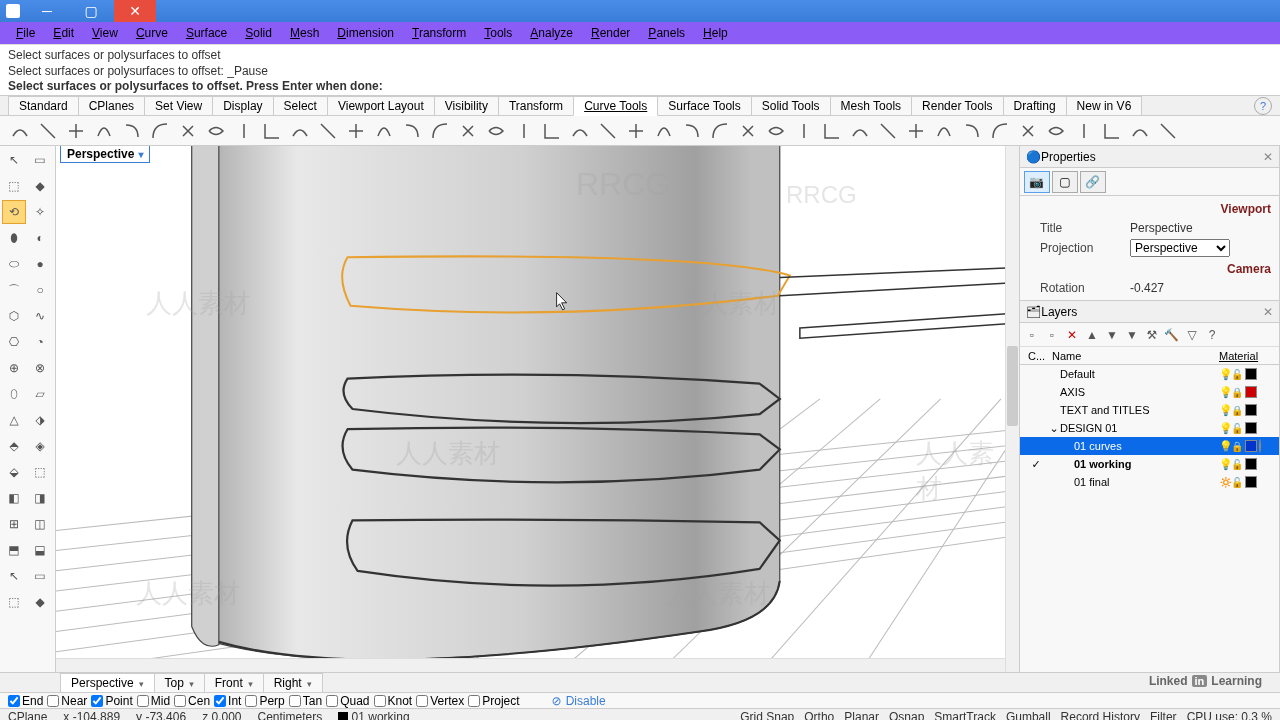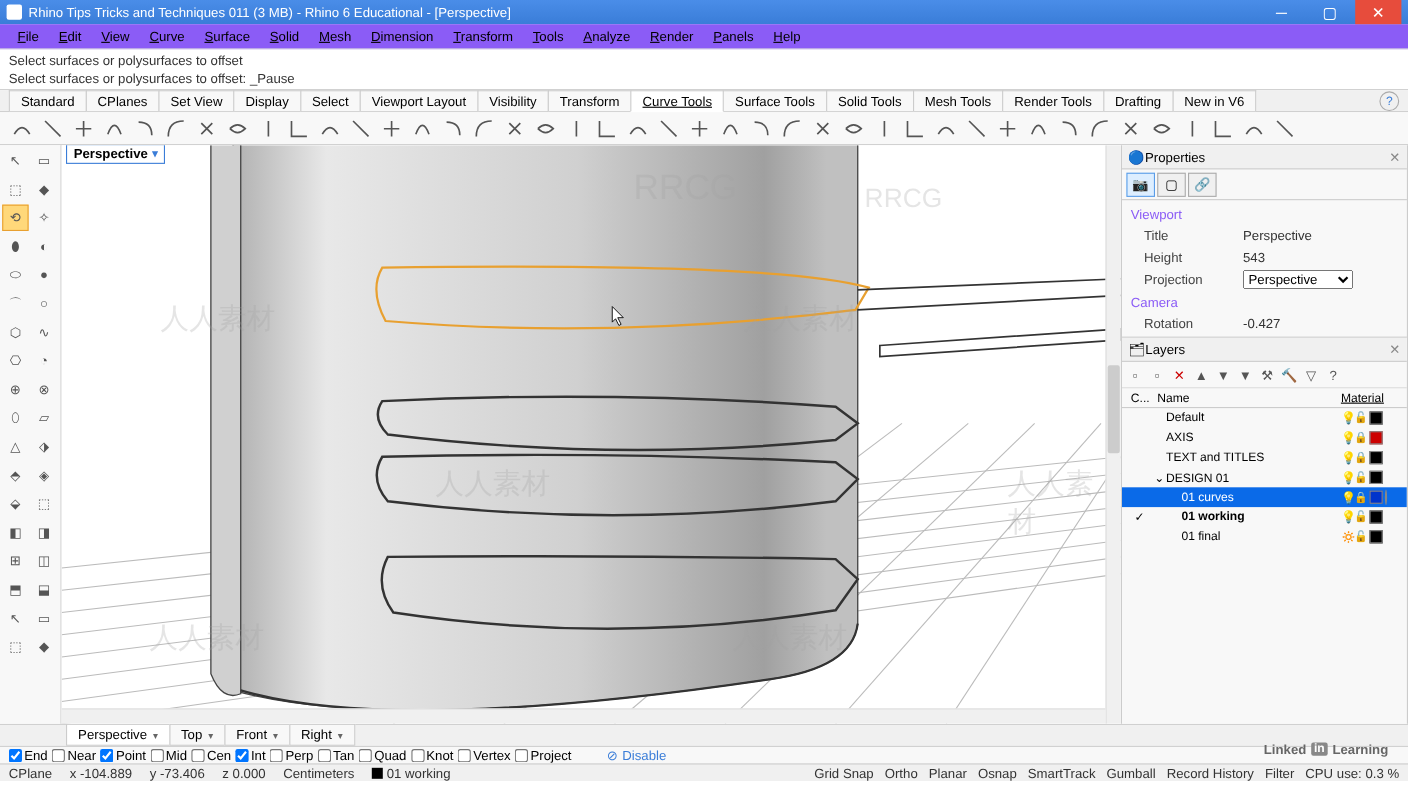--- a/index.html
+++ b/index.html
@@ -47,21 +47,21 @@
 .rightpanel { width: 260px; background: #f8f8f8; display: flex; flex-direction: column; border-right: 1px solid #ccc; }
 .panel-header { height: 22px; background: #f0f0f0; border-bottom: 1px solid #ccc; display: flex; align-items: center; padding: 0 6px; font-size: 12px; }
 .panel-header .title { flex: 1; }
 .panel-header .close { cursor: pointer; color: #888; }
 
 .panel-toolbar { height: 28px; border-bottom: 1px solid #ccc; display: flex; align-items: center; padding: 0 4px; gap: 2px; }
 .panel-toolbar .pbtn { width: 26px; height: 22px; border: 1px solid #aaa; background: #f0f0f0; cursor: pointer; display: flex; align-items: center; justify-content: center; }
 .panel-toolbar .pbtn.selected { background: #ddeeff; border-color: #5a9de8; }
 
 .props-section { padding: 2px 8px; font-size: 12px; }
-.props-section .sectitle { font-weight: normal; margin: 4px 0 2px; color: #8b5cf6; }
+.props-section .sectitle { font-weight: bold; margin: 4px 0 2px; color: #7f1d1d; text-align: right; }
 .props-section .proprow { display: flex; height: 20px; align-items: center; padding-left: 12px; }
 .props-section .proprow .plabel { width: 90px; color: #444; }
 .props-section .proprow .pval { flex: 1; color: #333; }
 .props-section .proprow select { width: 100px; font-size: 12px; }
 
 .layers-section { flex: 1; display: flex; flex-direction: column; overflow: hidden; border-top: 1px solid #ccc; }
 .layers-toolbar { height: 24px; display: flex; align-items: center; padding: 0 4px; gap: 4px; border-bottom: 1px solid #ddd; }
 .layers-toolbar .ltbtn { width: 16px; height: 16px; cursor: pointer; display: flex; align-items: center; justify-content: center; color: #555; font-size: 12px; }
 .layers-toolbar .ltbtn.red { color: #c00; }
 
@@ -77,21 +77,21 @@
 .layer-row .check { width: 24px; text-align: center; }
 .layer-row .indent { display: inline-block; }
 .layer-row .expand { width: 12px; display: inline-block; text-align: center; }
 .layer-row .lname { flex: 1; }
 .layer-row .bulb { width: 12px; height: 12px; }
 .layer-row .lock { width: 12px; font-size: 10px; }
 .layer-row .swatch { width: 12px; height: 12px; border: 1px solid #888; margin: 0 2px; }
 .layer-row .mat { width: 16px; }
 .layer-row .matcirc { width: 12px; height: 12px; border-radius: 50%; border: 1px solid #888; background: radial-gradient(#fff,#ccc); }
 
-.vtabs { height: 20px; background: #f0f0f0; border-top: 1px solid #ccc; display: flex; align-items: flex-end; padding: 0 60px; gap: 0; font-size: 12px; }
+.vtabs { height: 20px; background: #f0f0f0; border-top: 1px solid #ccc; display: flex; align-items: center; padding: 0 60px; gap: 0; font-size: 12px; }
 .vtabs .vtab { padding: 2px 10px; border: 1px solid #ccc; cursor: pointer; margin-right: -1px; background: #f8f8f8; }
 .vtabs .vtab.active { background: #fff; }
 .vtabs .vtab .arrow { font-size: 9px; margin-left: 2px; color: #666; }
 
 .snapbar { height: 16px; background: #f8f8f8; border-top: 1px solid #ccc; display: flex; align-items: center; padding: 0 8px; gap: 4px; font-size: 12px; }
 .snapbar label { display: flex; align-items: center; gap: 2px; cursor: pointer; }
 .snapbar input[type=checkbox] { width: 12px; height: 12px; }
 .snapbar .disable-btn { margin-left: 20px; padding: 0 8px; color: #3a7dd8; cursor: pointer; display: flex; align-items: center; gap: 4px; }
 .snapbar .spacer { flex: 1; }
 .linkedin { position: absolute; right: 18px; bottom: 32px; color: #666; font-size: 12px; font-weight: bold; display: flex; align-items: center; gap: 4px; z-index: 30; }
@@ -108,21 +108,20 @@
 .scrollbar-v .thumb { position: absolute; left: 1px; right: 1px; background: #ccc; border-radius: 2px; }
 .scrollbar-h { position: absolute; left: 0; right: 14px; bottom: 0; height: 14px; background: #f0f0f0; border-top: 1px solid #ddd; }
 
 svg.canvas { position: absolute; inset: 0; width: 100%; height: 100%; }
 </style>
 </head>
 <body>
 
 <div class="titlebar">
   <div class="icon"></div>
-  <div class="title">Rhino Tips Tricks and Techniques 011 (3 MB) - Rhino 6 Educational - [Perspective]</div>
   <div class="winbtns">
     <div class="winbtn">─</div>
     <div class="winbtn">▢</div>
     <div class="winbtn close">✕</div>
   </div>
 </div>
 
 <div class="menubar" id="menubar">
     <div class="menuitem"><u>F</u>ile</div>
     <div class="menuitem"><u>E</u>dit</div>
@@ -138,20 +137,24 @@
     <div class="menuitem"><u>R</u>ender</div>
     <div class="menuitem"><u>P</u>anels</div>
     <div class="menuitem"><u>H</u>elp</div>
   </div>
 
 <div class="cmdhistory">
   <div id="cmdlines">
       <div class="line">Select surfaces or polysurfaces to offset</div>
       <div class="line">Select surfaces or polysurfaces to offset: _Pause</div>
     </div>
+  <div class="current">
+    <span>Select surfaces or polysurfaces to offset. Press Enter when done:</span>
+    <input type="text" style="">
+  </div>
 </div>
 
 <div class="tabbar" id="tabbar">
     <div class="tab">Standard</div>
     <div class="tab">CPlanes</div>
     <div class="tab">Set View</div>
     <div class="tab">Display</div>
     <div class="tab">Select</div>
     <div class="tab">Viewport Layout</div>
     <div class="tab">Visibility</div>
@@ -534,24 +537,20 @@
     <div class="panel-toolbar">
       <div class="pbtn selected">📷</div>
       <div class="pbtn">▢</div>
       <div class="pbtn">🔗</div>
     </div>
     <div class="props-section" style="flex:0 0 auto;position:relative">
       <div class="sectitle">Viewport</div>
       <div class="proprow">
           <div class="plabel">Title</div>
           <div class="pval">Perspective</div>
-        </div>
-      <div class="proprow">
-          <div class="plabel">Height</div>
-          <div class="pval">543</div>
         </div>
       <div class="proprow">
           <div class="plabel">Projection</div>
           <div class="pval"><select><option>Perspective</option></select></div>
         </div>
       <div class="sectitle">Camera</div>
       <div class="proprow">
           <div class="plabel">Rotation</div>
           <div class="pval">-0.427</div>
         </div>

